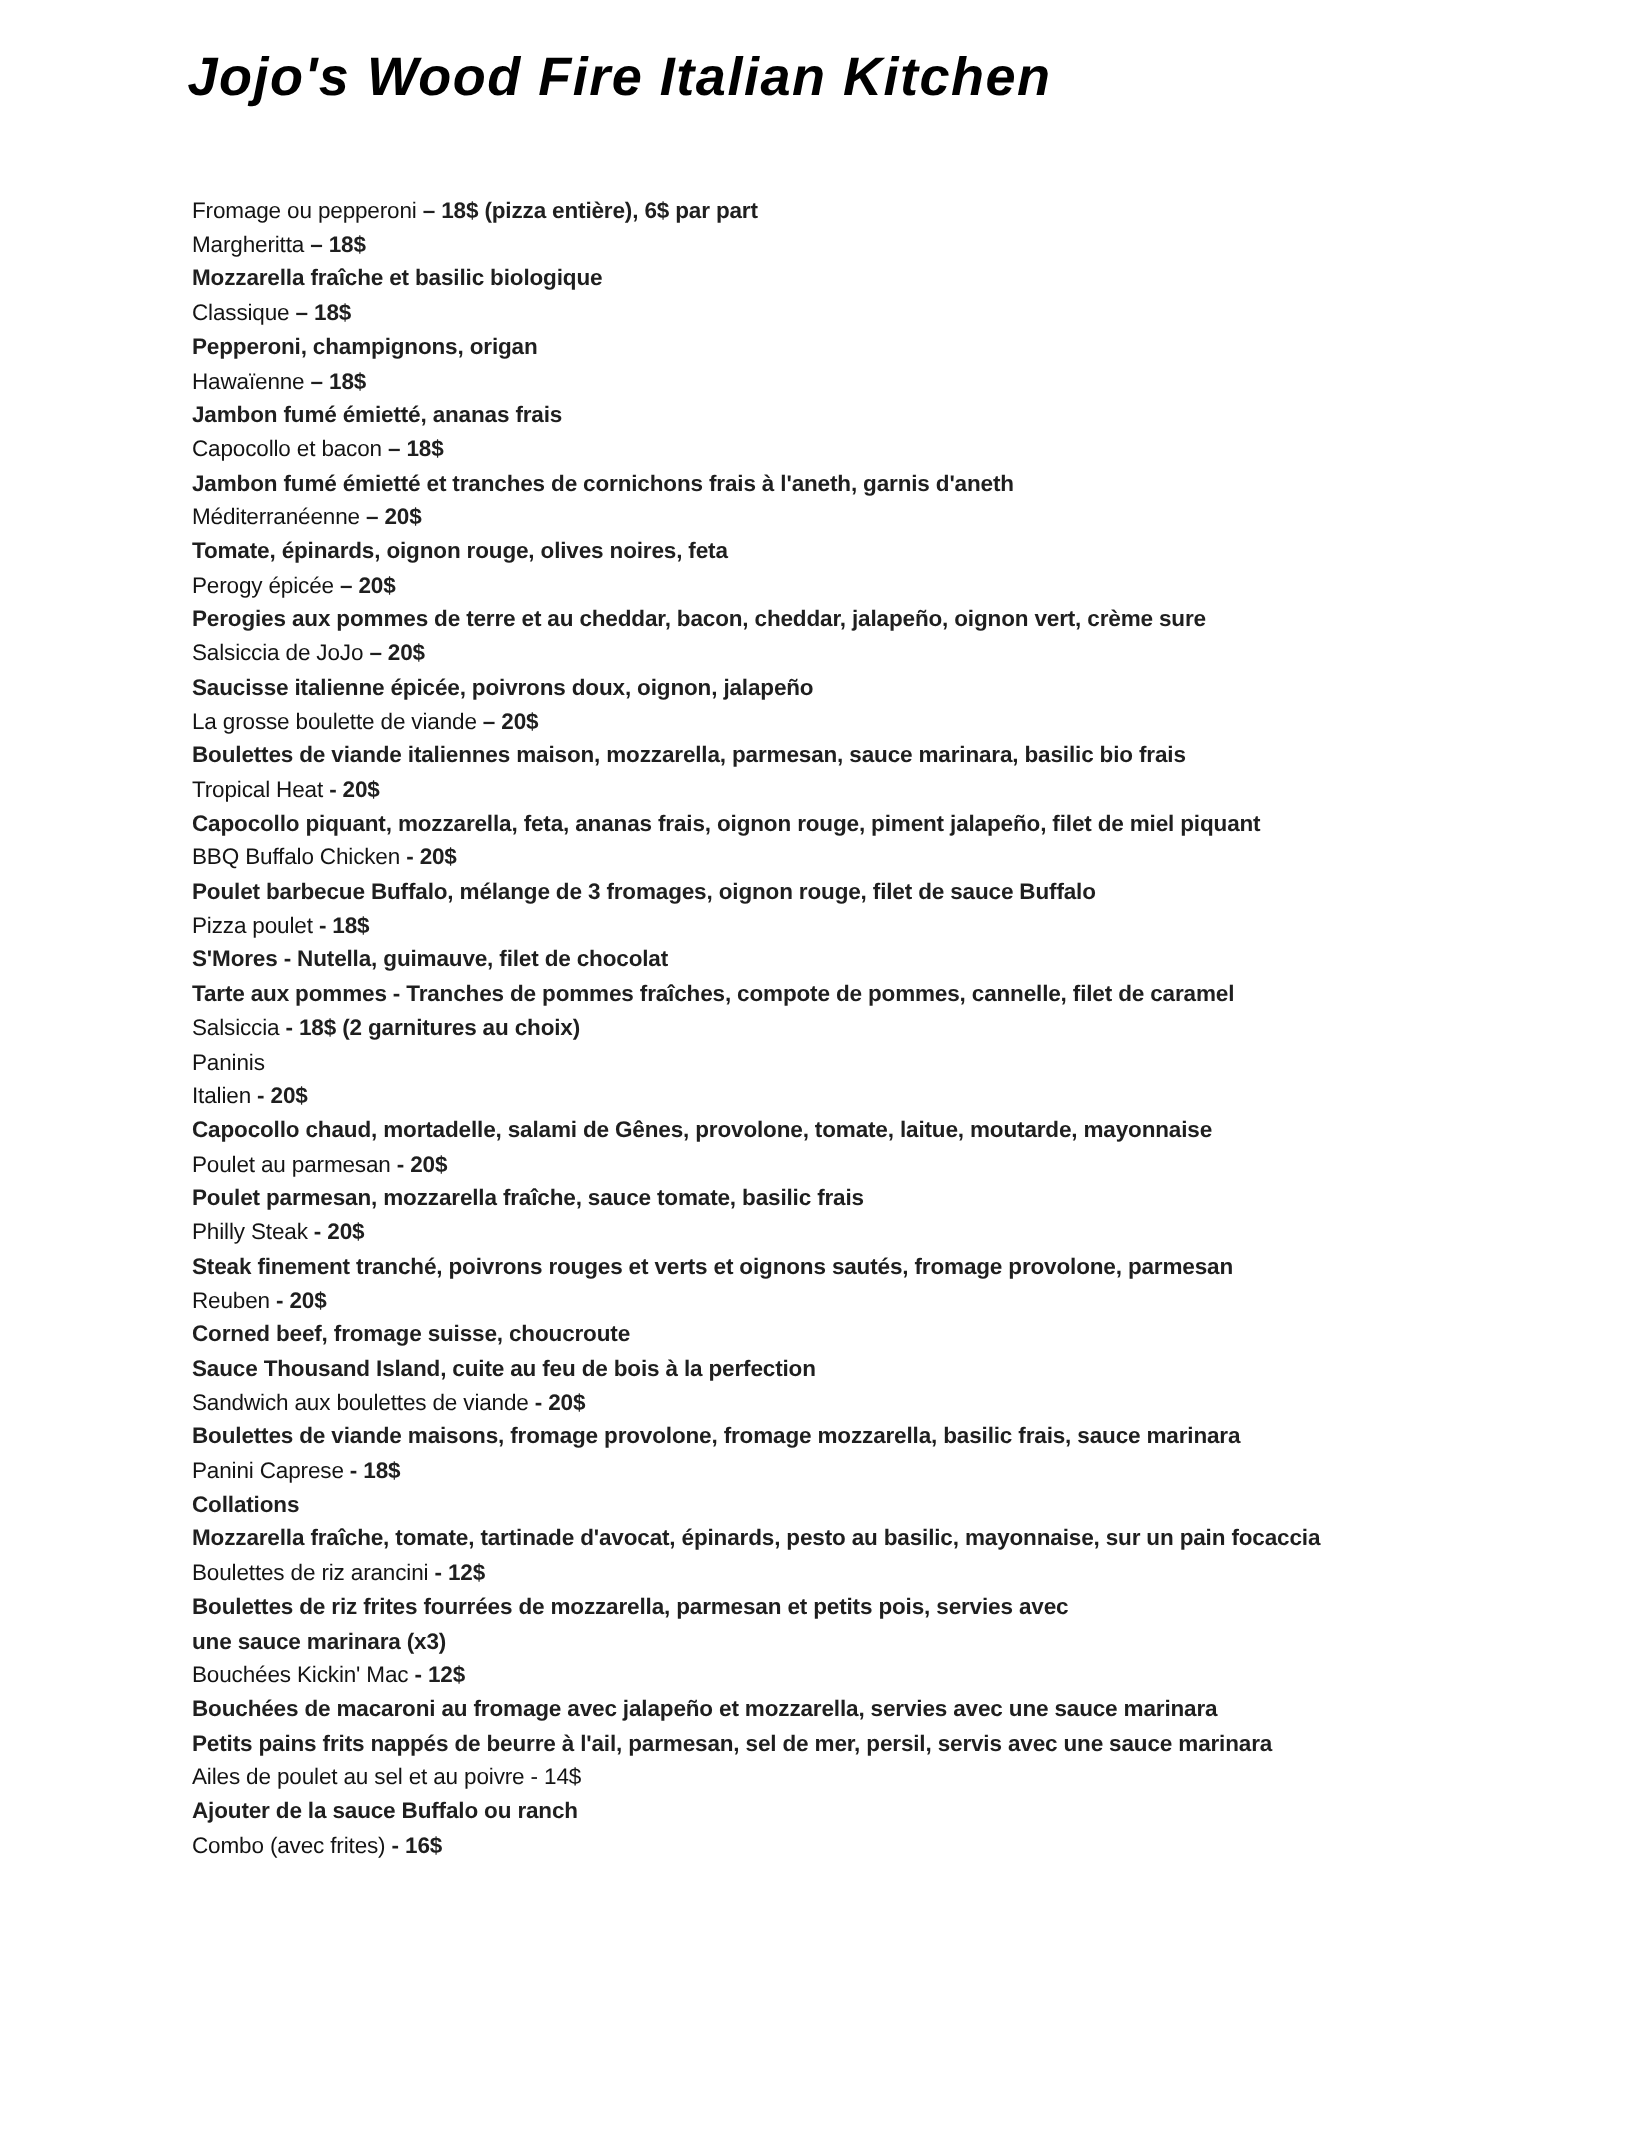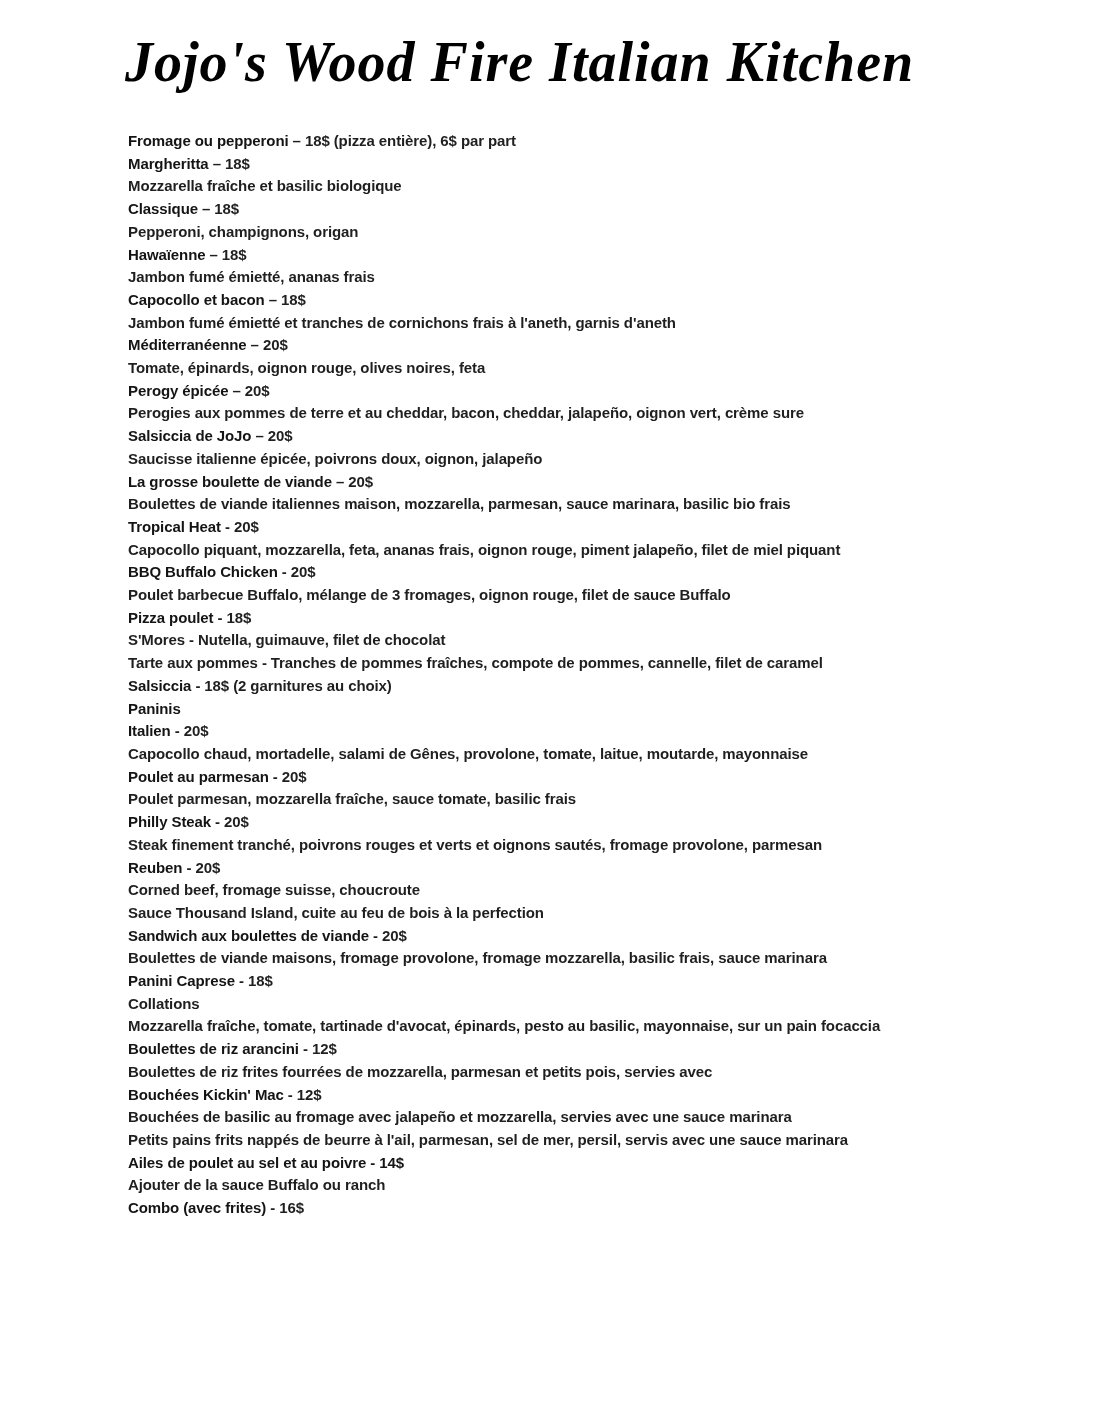--- a/index.html
+++ b/index.html
@@ -12,45 +12,45 @@
     width: 1097px;
     height: 1419px;
     background: #ffffff;
     overflow: hidden;
     font-family: "Liberation Sans", sans-serif;
   }
   .title {
     position: absolute;
     left: 125px;
     top: 30px;
-    font-family: Liberation Serif, serif;
+    font-family: Liberation Sans, sans-serif;
     font-style: italic;
     font-weight: bold;
-    font-size: 56px;
+    font-size: 36px;
     letter-spacing: 1px;
     color: #000000;
     white-space: nowrap;
   }
   .menu {
     position: absolute;
     left: 128px;
     top: 130px;
     width: 800px;
     color: #1f1f1f;
     font-size: 15px;
     line-height: 22.7px;
     letter-spacing: -0.1px;
   }
   .menu-line {
     margin: 0;
     padding: 0;
     white-space: nowrap;
   }
   .seg-bold {
-    font-weight: 700;
+    font-weight: 400;
     color: #141414;
   }
   .seg-reg {
     font-weight: 700;
   }
 </style>
 </head>
 <body>
 
 <div class="page">
@@ -92,20 +92,21 @@
       <p class="menu-line"><span class="seg-bold">Reuben</span><span class="seg-reg"> - 20$</span></p>
       <p class="menu-line"><span class="seg-reg">Corned beef, fromage suisse, choucroute</span></p>
       <p class="menu-line"><span class="seg-reg">Sauce Thousand Island, cuite au feu de bois à la perfection</span></p>
       <p class="menu-line"><span class="seg-bold">Sandwich aux boulettes de viande</span><span class="seg-reg"> - 20$</span></p>
       <p class="menu-line"><span class="seg-reg">Boulettes de viande maisons, fromage provolone, fromage mozzarella, basilic frais, sauce marinara</span></p>
       <p class="menu-line"><span class="seg-bold">Panini Caprese</span><span class="seg-reg"> - 18$</span></p>
       <p class="menu-line"><span class="seg-reg">Collations</span></p>
       <p class="menu-line"><span class="seg-reg">Mozzarella fraîche, tomate, tartinade d'avocat, épinards, pesto au basilic, mayonnaise, sur un pain focaccia</span></p>
       <p class="menu-line"><span class="seg-bold">Boulettes de riz arancini</span><span class="seg-reg"> - 12$</span></p>
       <p class="menu-line"><span class="seg-reg">Boulettes de riz frites fourrées de mozzarella, parmesan et petits pois, servies avec</span></p>
+      <p class="menu-line"><span class="seg-reg">une sauce marinara (x3)</span></p>
       <p class="menu-line"><span class="seg-bold">Bouchées Kickin' Mac</span><span class="seg-reg"> - 12$</span></p>
-      <p class="menu-line"><span class="seg-reg">Bouchées de basilic au fromage avec jalapeño et mozzarella, servies avec une sauce marinara</span></p>
+      <p class="menu-line"><span class="seg-reg">Bouchées de macaroni au fromage avec jalapeño et mozzarella, servies avec une sauce marinara</span></p>
       <p class="menu-line"><span class="seg-reg">Petits pains frits nappés de beurre à l'ail, parmesan, sel de mer, persil, servis avec une sauce marinara</span></p>
       <p class="menu-line"><span class="seg-bold">Ailes de poulet au sel et au poivre</span><span class="seg-bold"> - 14$</span></p>
       <p class="menu-line"><span class="seg-reg">Ajouter de la sauce Buffalo ou ranch</span></p>
       <p class="menu-line"><span class="seg-bold">Combo (avec frites)</span><span class="seg-reg"> - 16$</span></p>
     </div>
 </div>
 
 </body></html>

